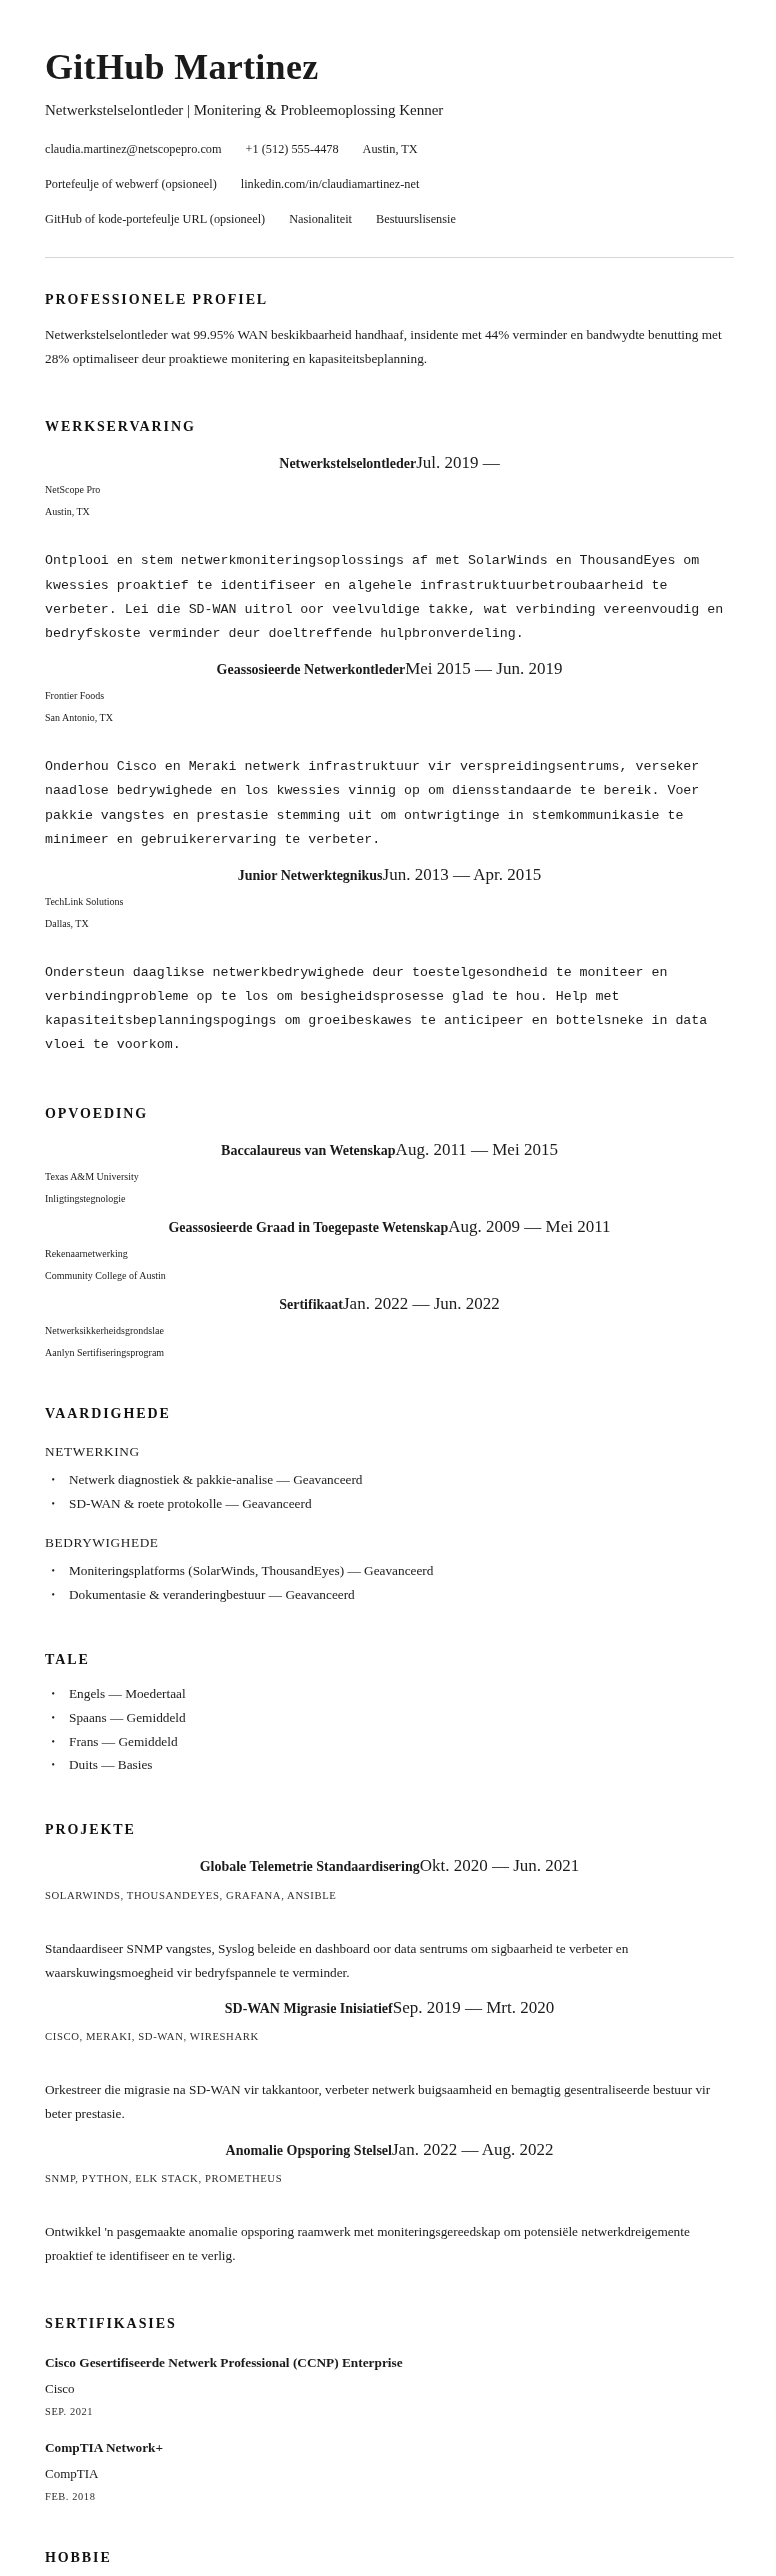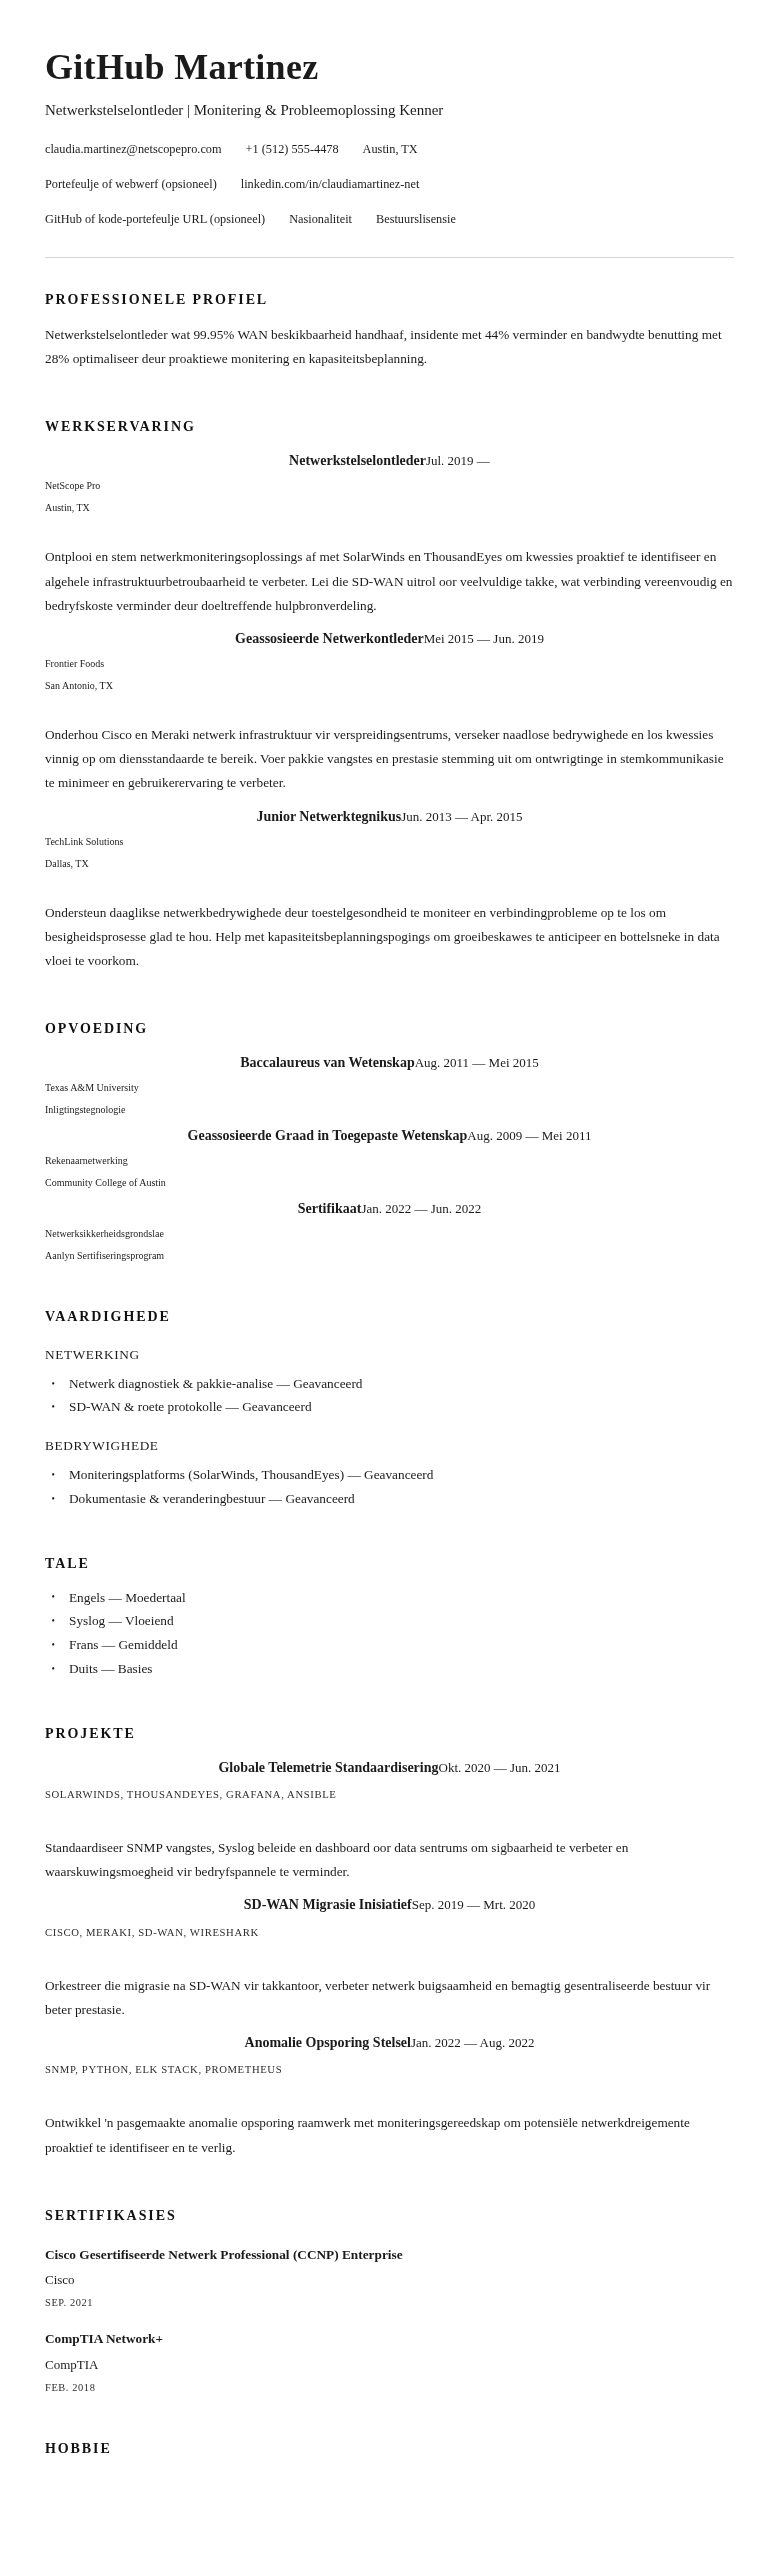--- a/index.html
+++ b/index.html
@@ -17,23 +17,23 @@
   .contact-row.first { margin-top:0; }
   hr.divider { border:none; border-top:1.3px solid #d5d5d8; margin-top:30px; }
   h2.section { font-size:14px; font-weight:700; letter-spacing:1.9px; margin-top:48px; color:#111; }
   h2.section.after-divider { margin-top:34px; }
   p.body { font-size:13.3px; line-height:1.82; }
   .profile-text { margin-top:15.5px; }
   .entry { margin-top:13px; }
   .entry.first { margin-top:18px; }
   .entry-head { display:flex; justify-content:center; align-items:baseline; }
   .entry-head h3 { font-size:14px; font-weight:700; }
-  .entry-date { font-size:13px; white-space:nowrap; }
+  .entry-date { font-size:17px; white-space:nowrap; }
   .entry-sub { font-size:10px; margin-top:11px; }
-  .entry-desc { margin-top:32px; }
+  .entry-desc { margin-top:32px;font-family:Liberation Mono, monospace; }
   .skill-sub { font-size:13.3px; font-weight:400; letter-spacing:0.6px; margin-top:22px; }
   ul.blist { list-style:none; margin-top:11.6px; }
   ul.blist li { font-size:13.3px; line-height:1.35; position:relative; padding-left:24px; margin-top:5.8px; }
   ul.blist li::before { content:"\2022"; position:absolute; left:6.5px; top:1.9px; font-size:9.7px; }
   .proj-stack { font-size:10.7px; letter-spacing:0.6px; margin-top:12.3px; color:#2e2e2e; }
   .proj-desc { margin-top:36px; }
   .cert { margin-top:23px; }
   .cert h3 { font-size:13.3px; font-weight:700; }
   .cert-issuer { font-size:13px; margin-top:9.7px; }
   .cert-date { font-size:10.4px; letter-spacing:0.6px; margin-top:9px; color:#2e2e2e; }
@@ -149,21 +149,21 @@
     <ul class="blist">
       <li>Moniteringsplatforms (SolarWinds, ThousandEyes) — Geavanceerd</li>
       <li>Dokumentasie &amp; veranderingbestuur — Geavanceerd</li>
     </ul>
   </section>
 
   <section>
     <h2 class="section">TALE</h2>
     <ul class="blist" style="margin-top:17px;">
       <li>Engels — Moedertaal</li>
-      <li>Syslog — Vloeiend</li>
+      <li>Spaans — Gemiddeld</li>
       <li>Frans — Gemiddeld</li>
       <li>Duits — Basies</li>
     </ul>
   </section>
 
   <section>
     <h2 class="section">PROJEKTE</h2>
 
     <div class="entry first">
       <div class="entry-head">

